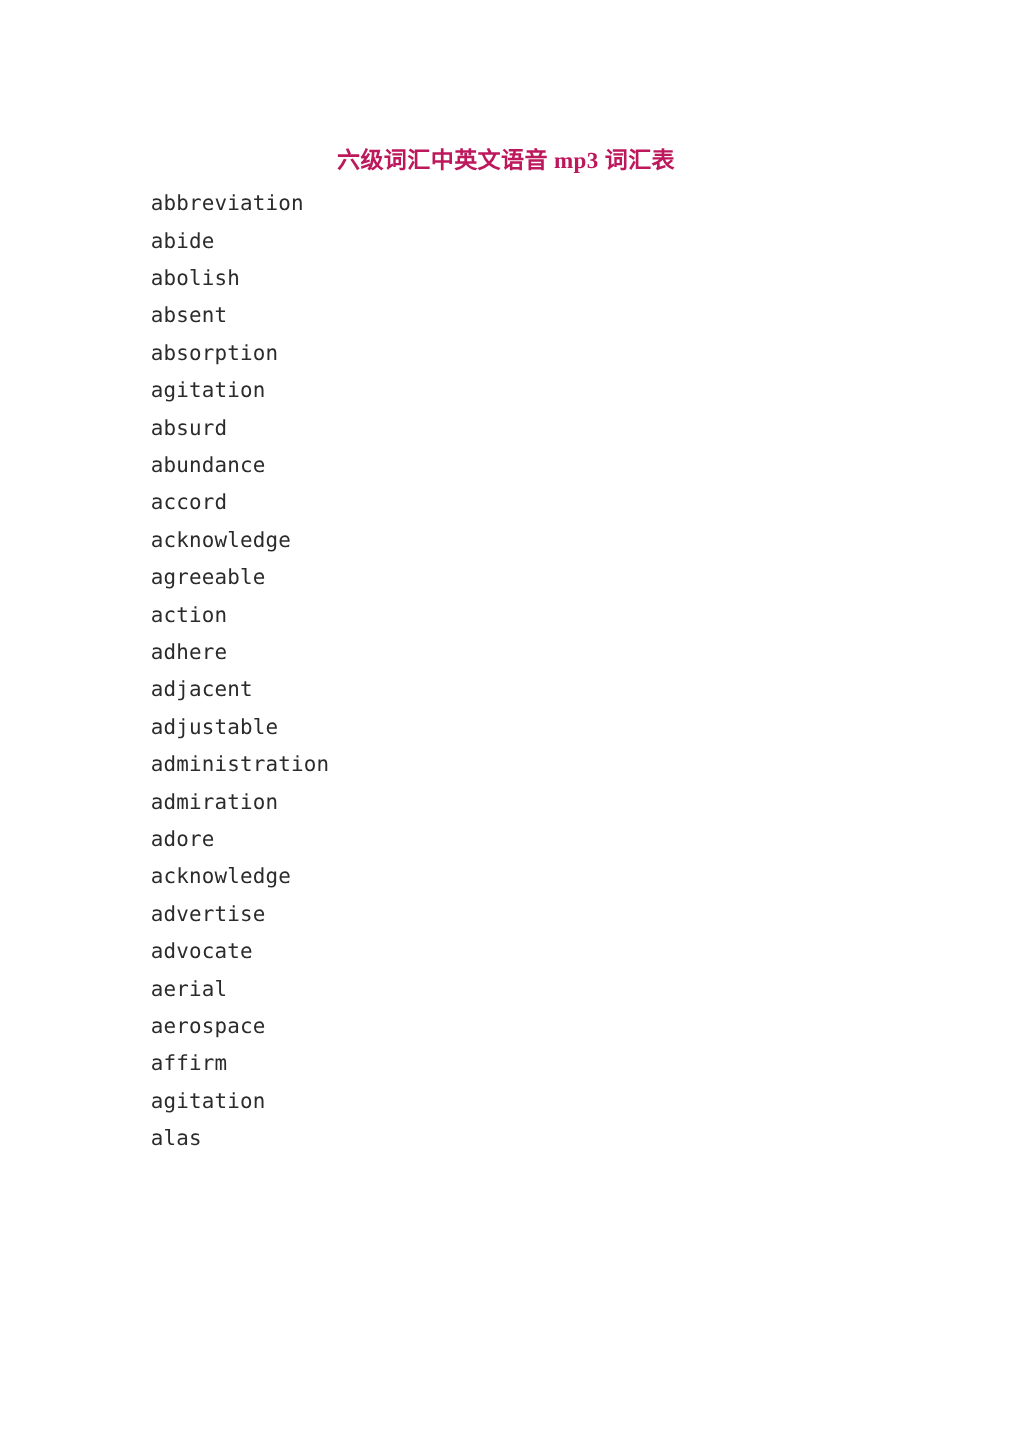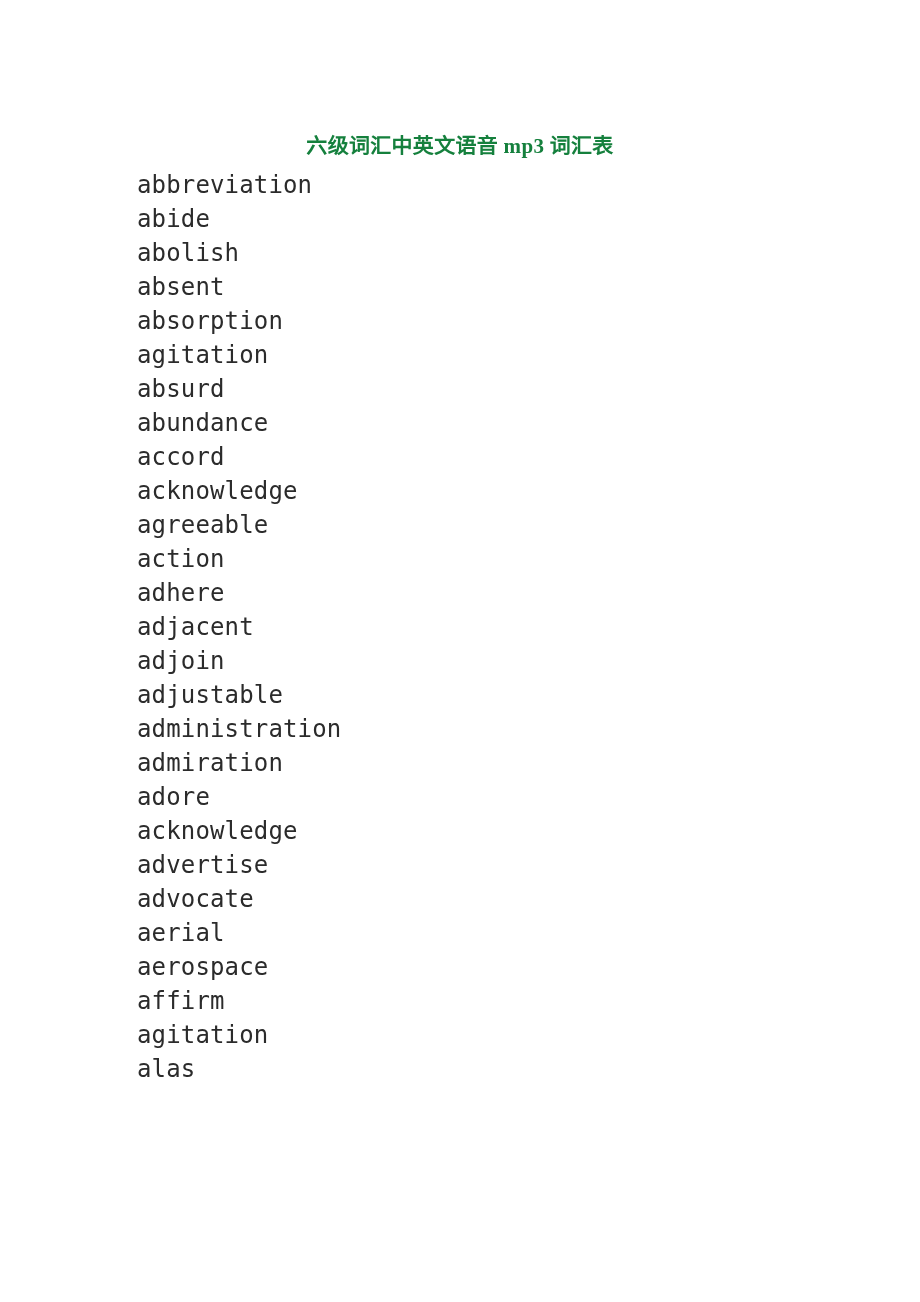--- a/index.html
+++ b/index.html
@@ -22,40 +22,40 @@
   
   .doc-title {
     position: absolute;
     left: 0;
     right: 0;
     top: 118px;
     text-align: center;
     font-family: "Liberation Serif", "DejaVu Serif", serif;
     font-size: 21px;
     font-weight: 700;
-    color: #15803d;
+    color: #be185d;
     letter-spacing: 0.3px;
     line-height: 28px;
     white-space: nowrap;
   }
 
   
   .word-list {
     position: absolute;
     left: 137px;
     top: 168px;
     margin: 0;
     padding: 0;
     list-style: none;
     width: 520px;
   }
 
   .word-item {
     font-family: "DejaVu Sans Mono", "Liberation Mono", monospace;
-    font-size: 24px;
+    font-size: 19px;
     line-height: 34px;
     height: 34px;
     color: #2b2b2b;
     letter-spacing: 0.15px;
     white-space: nowrap;
     font-weight: 400;
   }
 </style>
 </head>
 <body>
@@ -72,21 +72,20 @@
     <li class="word-item">absorption</li>
     <li class="word-item">agitation</li>
     <li class="word-item">absurd</li>
     <li class="word-item">abundance</li>
     <li class="word-item">accord</li>
     <li class="word-item">acknowledge</li>
     <li class="word-item">agreeable</li>
     <li class="word-item">action</li>
     <li class="word-item">adhere</li>
     <li class="word-item">adjacent</li>
-    <li class="word-item">adjoin</li>
     <li class="word-item">adjustable</li>
     <li class="word-item">administration</li>
     <li class="word-item">admiration</li>
     <li class="word-item">adore</li>
     <li class="word-item">acknowledge</li>
     <li class="word-item">advertise</li>
     <li class="word-item">advocate</li>
     <li class="word-item">aerial</li>
     <li class="word-item">aerospace</li>
     <li class="word-item">affirm</li>

